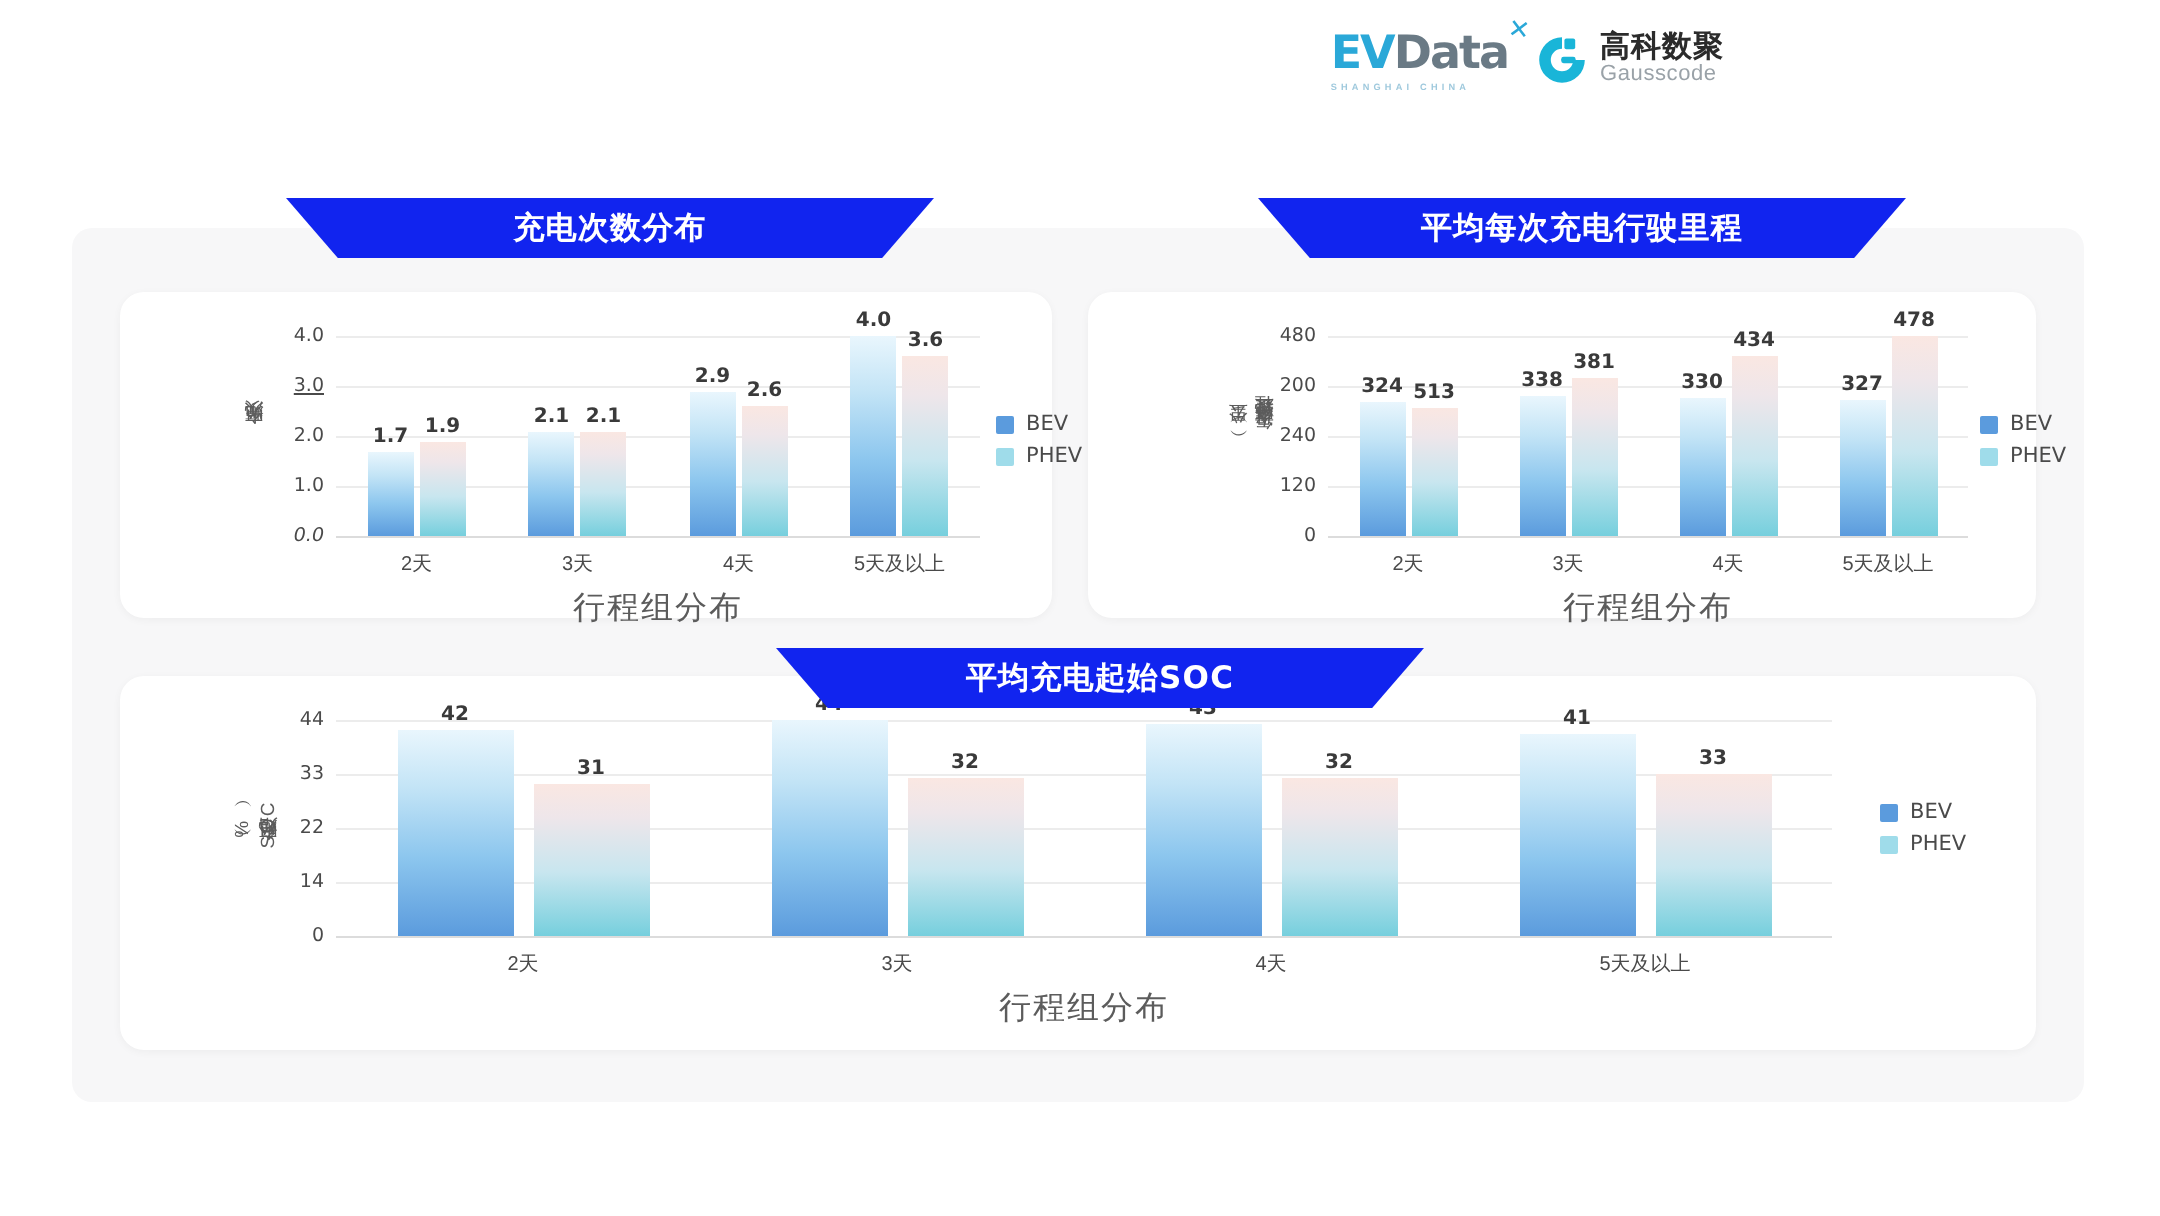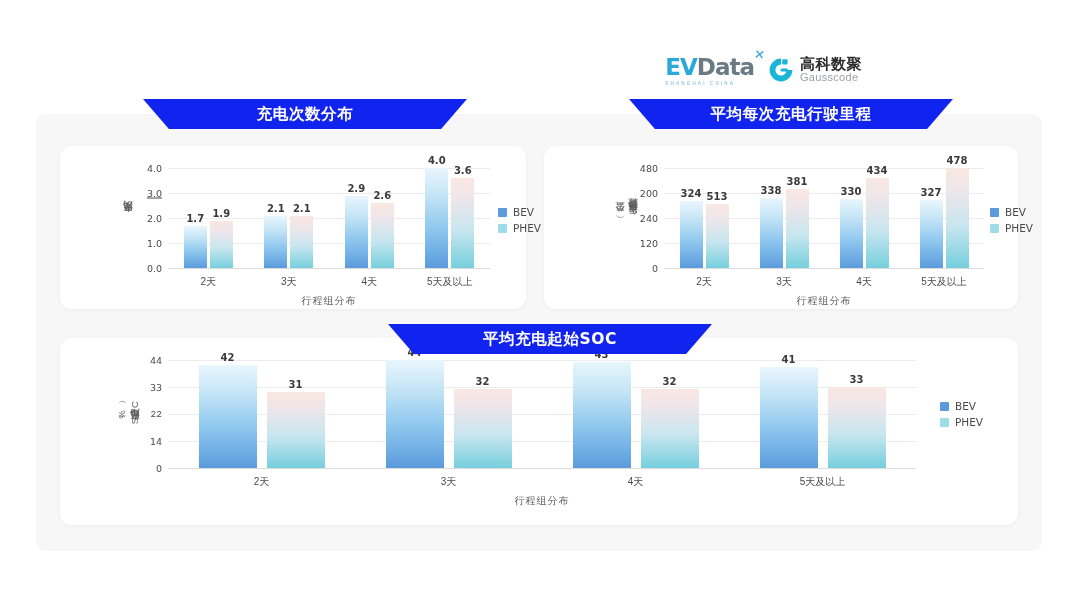--- a/index.html
+++ b/index.html
@@ -4,21 +4,21 @@
 <style>
   * { box-sizing: border-box; margin: 0; padding: 0; }
   html, body {
     width: 1080px; height: 608px;
     background: #ffffff;
     font-family: "Liberation Sans", "DejaVu Sans", sans-serif;
     overflow: hidden;
   }
 
   
-  .header { position: absolute; top: 0; left: 0; width: 880px; height: 62px; margin-top: 40px; }
+  .header { position: absolute; top: 0; left: 0; width: 880px; height: 62px; }
   .logos { position: absolute; right: 18px; top: 14px; display: flex; align-items: center; gap: 14px; }
 
   .evdata { display: flex; flex-direction: column; align-items: flex-start; position: relative; }
   .evdata-word { display: flex; align-items: baseline; position: relative; }
   .ev-mark {
     font-size: 23px; font-weight: 700; letter-spacing: -1px;
     color: #2aa8d8;
     font-family: "DejaVu Sans", sans-serif;
   }
   .data-mark {
@@ -99,21 +99,21 @@
   .barval {
     position: absolute; font-size: 10px; color: #3a3a3a; font-weight: 700;
     transform: translateX(-50%); white-space: nowrap;
     font-family: "DejaVu Sans", sans-serif;
   }
   .xcat {
     position: absolute; font-size: 10px; color: #4a4a4a;
     transform: translateX(-50%); white-space: nowrap;
   }
   .xlabel {
-    position: absolute; font-size: 10px; color: #5c5c5c;
+    position: absolute; font-size: 16px; color: #5c5c5c;
     transform: translateX(-50%); white-space: nowrap; letter-spacing: 1px;
   }
 
   .legend { position: absolute; display: flex; flex-direction: column; gap: 4px; }
   .legend-row { display: flex; align-items: center; gap: 6px; }
   .sw { width: 9px; height: 9px; border-radius: 1px; }
   .sw.bev  { background: #5b9bdd; }
   .sw.phev { background: #9fdcea; }
   .legend-label { font-size: 10.5px; color: #4a4a4a; font-family: "DejaVu Sans", sans-serif; }
 </style>
@@ -159,21 +159,21 @@
   <span class="banner-text">平均充电起始SOC</span>
 </div>
 
 <div class="panel">
   <div class="card" id="card-1">
       <div class="chart" style="left: 0px; top: 0px; width: 100%; height: 100%;">
         <div class="ylabel-wrap" style="left: 62px; top: 22px; height: 100px;">
           <span class="ylabel-line">充电频次</span>
         </div>
         <div class="baseline" style="left: 108px; top: 122px; width: 322px;"></div>
-        <div class="ytick" style="left: 68px; width: 34px; top: 122px;">0.0</div>
+        <div class="ytick" style="left: 68px; width: 34px; top: 122px; font-style: italic;">0.0</div>
         <div class="gridline" style="left: 108px; top: 97px; width: 322px;"></div>
         <div class="ytick" style="left: 68px; width: 34px; top: 97px;">1.0</div>
         <div class="gridline" style="left: 108px; top: 72px; width: 322px;"></div>
         <div class="ytick" style="left: 68px; width: 34px; top: 72px;">2.0</div>
         <div class="gridline" style="left: 108px; top: 47px; width: 322px;"></div>
         <div class="ytick" style="left: 68px; width: 34px; top: 47px; text-decoration: underline;">3.0</div>
         <div class="gridline" style="left: 108px; top: 22px; width: 322px;"></div>
         <div class="ytick" style="left: 68px; width: 34px; top: 22px;">4.0</div>
         <div class="bar bev" style="left: 123.75px; width: 23px; height: 42.5px; top: 79.5px;"></div>
         <div class="barval" style="left: 135.25px; top: 66.5px;">1.7</div>
@@ -261,21 +261,21 @@
       <div class="chart" style="left: 0px; top: 0px; width: 100%; height: 100%;">
         <div class="ylabel-wrap" style="left: 56px; top: 22px; height: 108px;">
           <span class="ylabel-line">充电起始SOC</span>
           <span class="ylabel-line">（%）</span>
         </div>
         <div class="baseline" style="left: 108px; top: 130px; width: 748px;"></div>
         <div class="ytick" style="left: 68px; width: 34px; top: 130px;">0</div>
         <div class="gridline" style="left: 108px; top: 103px; width: 748px;"></div>
         <div class="ytick" style="left: 68px; width: 34px; top: 103px;">14</div>
         <div class="gridline" style="left: 108px; top: 76px; width: 748px;"></div>
-        <div class="ytick" style="left: 68px; width: 34px; top: 76px; font-family: Liberation Mono, monospace;">22</div>
+        <div class="ytick" style="left: 68px; width: 34px; top: 76px;">22</div>
         <div class="gridline" style="left: 108px; top: 49px; width: 748px;"></div>
         <div class="ytick" style="left: 68px; width: 34px; top: 49px;">33</div>
         <div class="gridline" style="left: 108px; top: 22px; width: 748px;"></div>
         <div class="ytick" style="left: 68px; width: 34px; top: 22px;">44</div>
         <div class="bar bev" style="left: 138.5px; width: 58px; height: 103.091px; top: 26.9091px;"></div>
         <div class="barval" style="left: 167.5px; top: 13.9091px;">42</div>
         <div class="bar phev" style="left: 206.5px; width: 58px; height: 76.0909px; top: 53.9091px;"></div>
         <div class="barval" style="left: 235.5px; top: 40.9091px;">31</div>
         <div class="xcat" style="left: 201.5px; top: 137px;">2天</div>
         <div class="bar bev" style="left: 325.5px; width: 58px; height: 108px; top: 22px;"></div>

